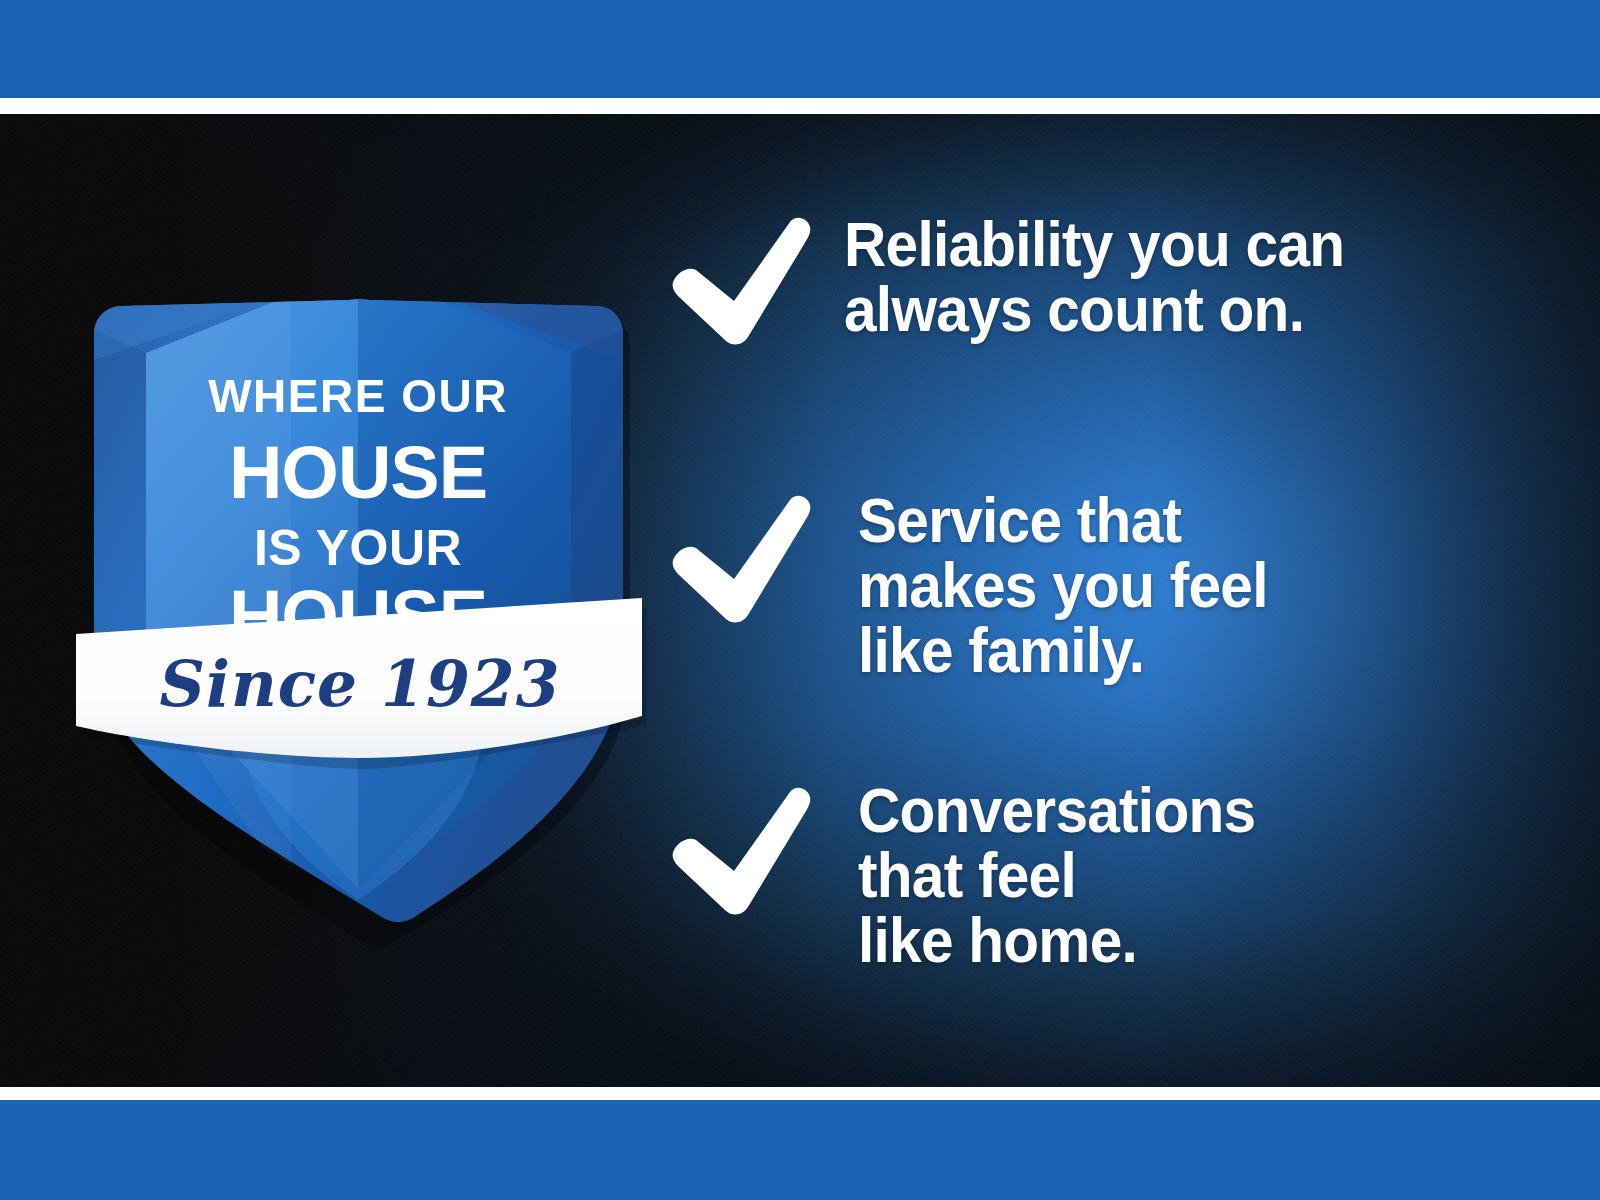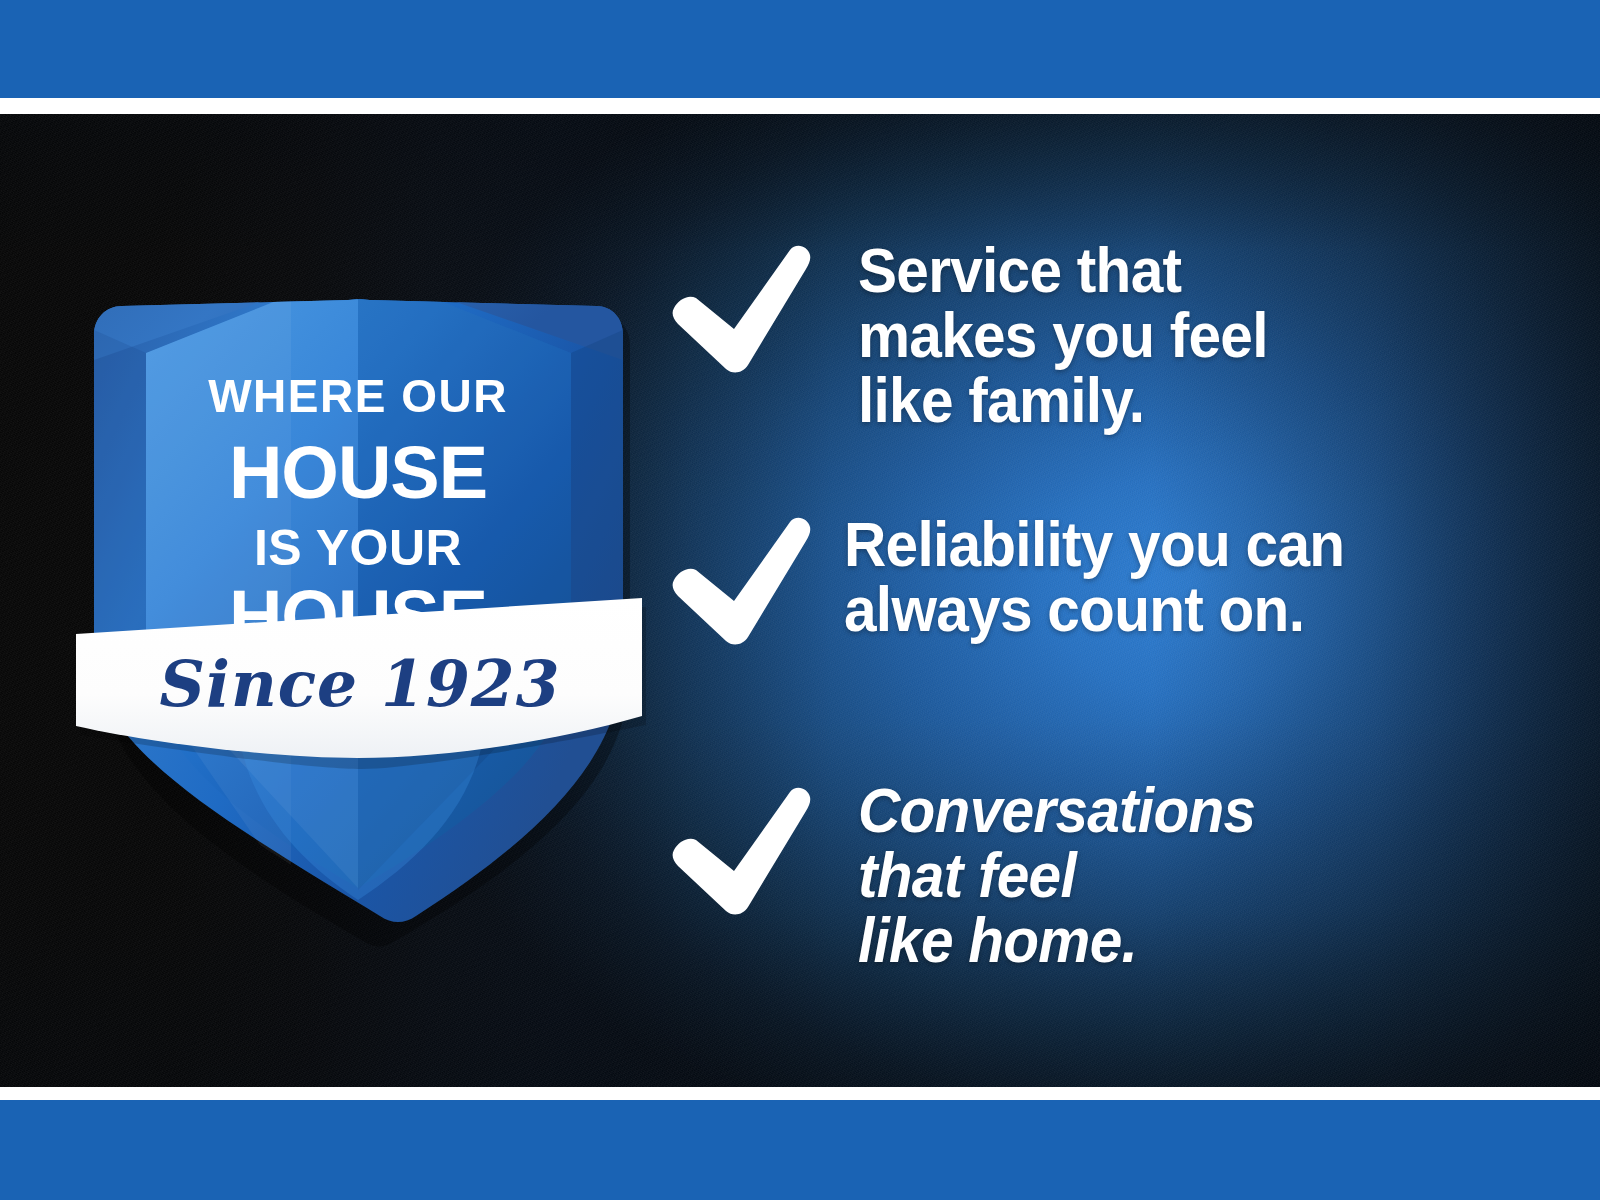--- a/index.html
+++ b/index.html
@@ -170,21 +170,21 @@
     transform-origin: left center;
   }
   #bullet-1 { height: 250px; }
   #bullet-1 .check { top: 20px; }
   #bullet-1 .btext { margin-left: 182px; padding-top: 16px; }
 
   #bullet-2 { height: 300px; }
   #bullet-2 .check { top: 48px; }
   #bullet-2 .btext { margin-left: 196px; padding-top: 42px; }
 
-  #bullet-3 { height: 260px; font-style: italic; }
+  #bullet-3 { height: 260px; }
   #bullet-3 .check { top: 40px; }
   #bullet-3 .btext { margin-left: 196px; padding-top: 32px; }
 </style>
 </head>
 <body>
 
 <div id="stage">
 
   <div id="bar-top" class="accent-bar"></div>
   <div id="gap-top" class="gap-white"></div>
@@ -288,46 +288,46 @@
                  C200,600 -10,566 -10,566 Z" fill="#000000" opacity="0.18" transform="translate(4,9)"></path>
         <path d="M-10,474 L556,438 L556,556
                  C460,584 350,598 272,598
                  C192,598 70,584 -10,566 Z" fill="url(#gRibbon)"></path>
         <text id="since-text" x="274" y="546">Since 1923</text>
       </g>
     </svg>
   </div>
 
   <div id="bullets">
+
+    <div class="bullet" id="bullet-1">
+      <span class="check">
+        <svg width="150" height="135" viewBox="0 0 150 135">
+          <path d="M12,64 C16,56 26,50 34,54 L72,85 L128,6 C134,-2 146,2 148,11
+                   C149,16 147,20 144,25 L86,121 C81,129 71,131 64,125 L16,80
+                   C11,75 9,69 12,64 Z" fill="#ffffff"></path>
+        </svg>
+      </span>
+      <p class="btext">Reliability you can
+always count on.</p>
+    </div>
 
     <div class="bullet" id="bullet-2">
       <span class="check">
         <svg width="150" height="135" viewBox="0 0 150 135">
           <path d="M12,64 C16,56 26,50 34,54 L72,85 L128,6 C134,-2 146,2 148,11
                    C149,16 147,20 144,25 L86,121 C81,129 71,131 64,125 L16,80
                    C11,75 9,69 12,64 Z" fill="#ffffff"></path>
         </svg>
       </span>
       <p class="btext">Service that
 makes you feel
 like family.</p>
     </div>
 
-    <div class="bullet" id="bullet-1">
-      <span class="check">
-        <svg width="150" height="135" viewBox="0 0 150 135">
-          <path d="M12,64 C16,56 26,50 34,54 L72,85 L128,6 C134,-2 146,2 148,11
-                   C149,16 147,20 144,25 L86,121 C81,129 71,131 64,125 L16,80
-                   C11,75 9,69 12,64 Z" fill="#ffffff"></path>
-        </svg>
-      </span>
-      <p class="btext">Reliability you can
-always count on.</p>
-    </div>
-
     <div class="bullet" id="bullet-3">
       <span class="check">
         <svg width="150" height="135" viewBox="0 0 150 135">
           <path d="M12,64 C16,56 26,50 34,54 L72,85 L128,6 C134,-2 146,2 148,11
                    C149,16 147,20 144,25 L86,121 C81,129 71,131 64,125 L16,80
                    C11,75 9,69 12,64 Z" fill="#ffffff"></path>
         </svg>
       </span>
       <p class="btext">Conversations
 that feel

